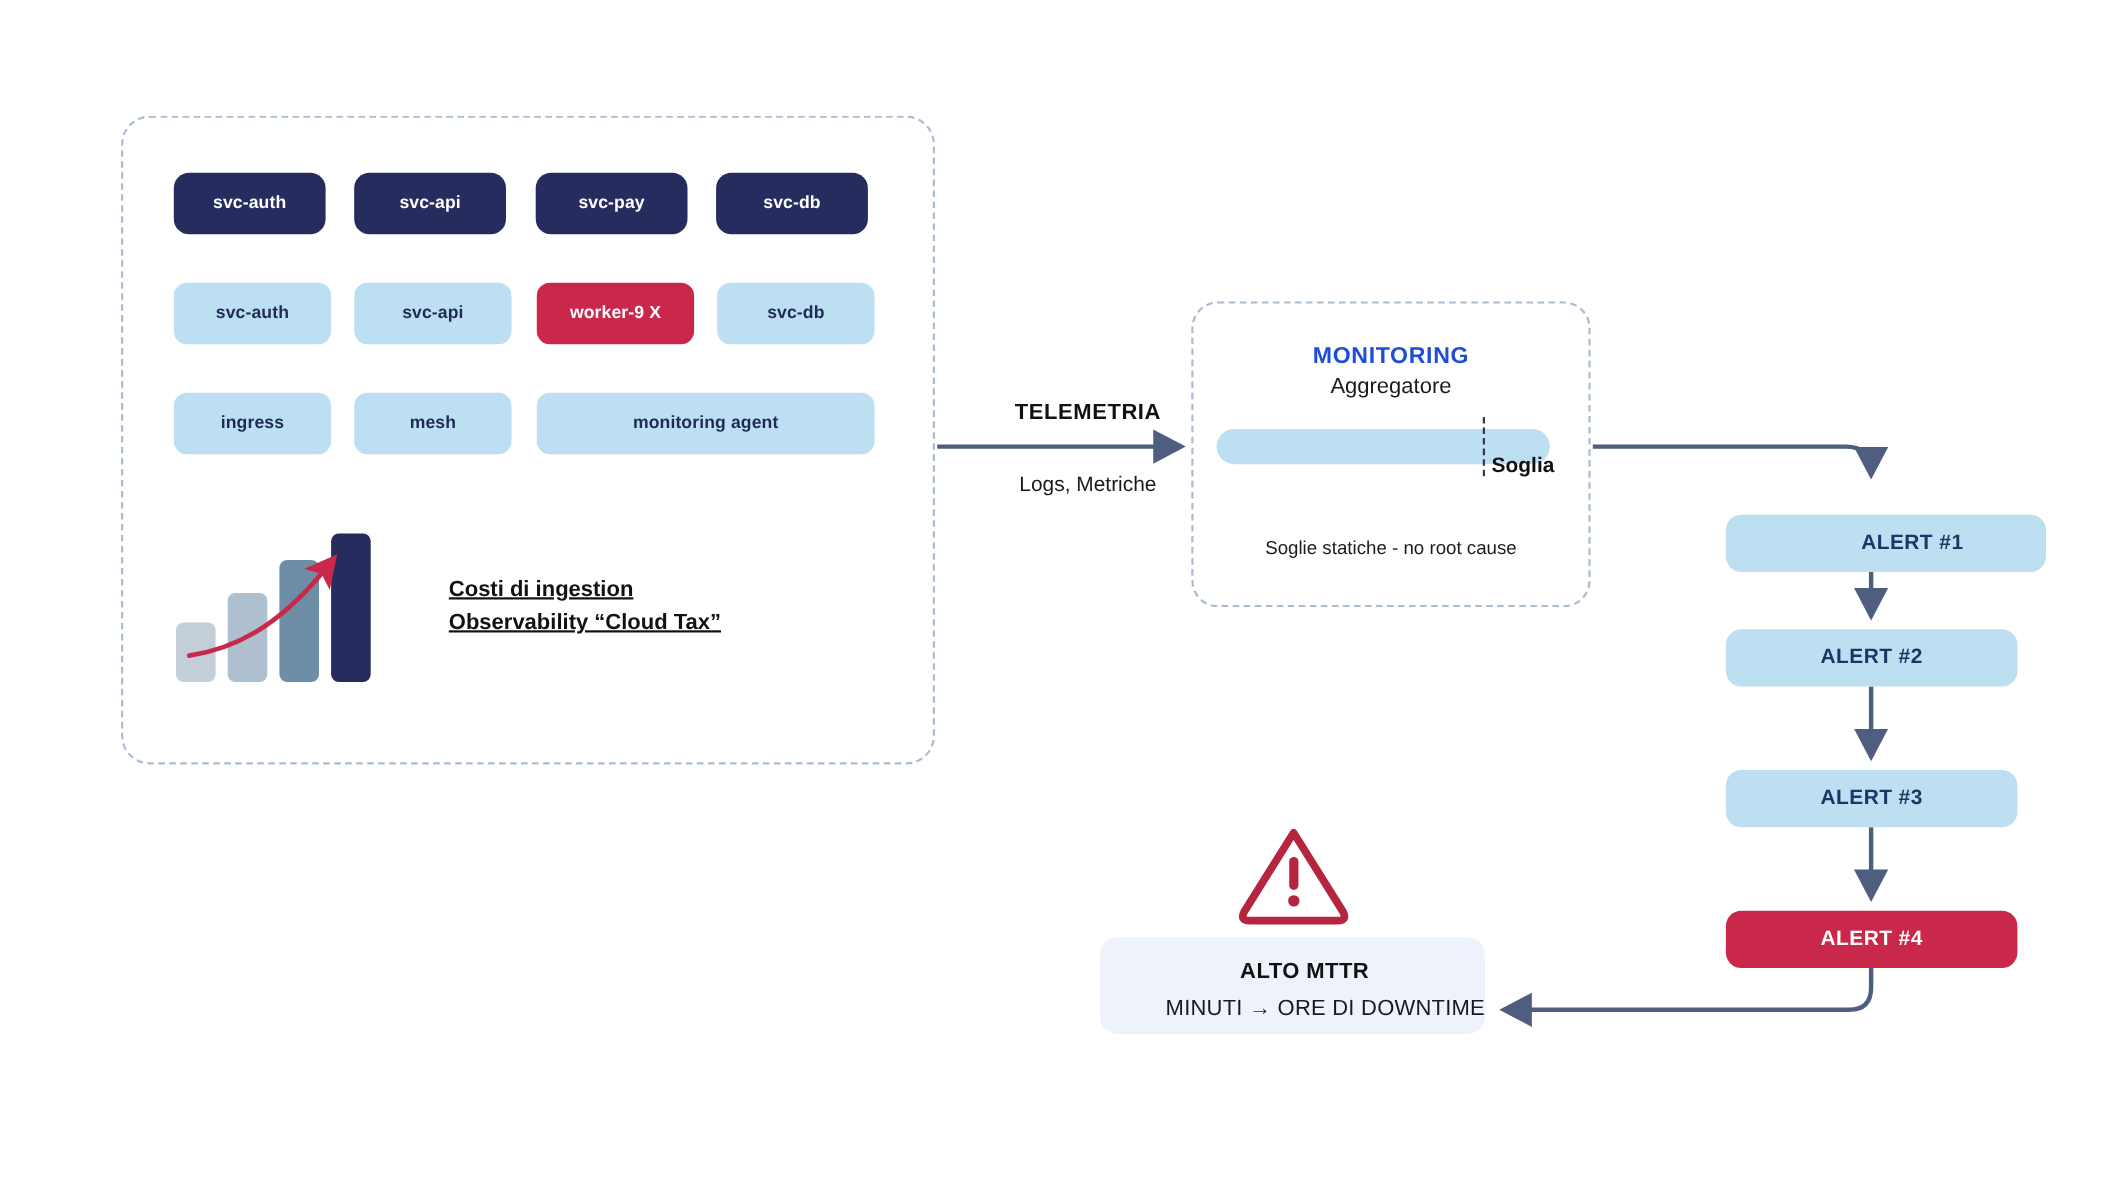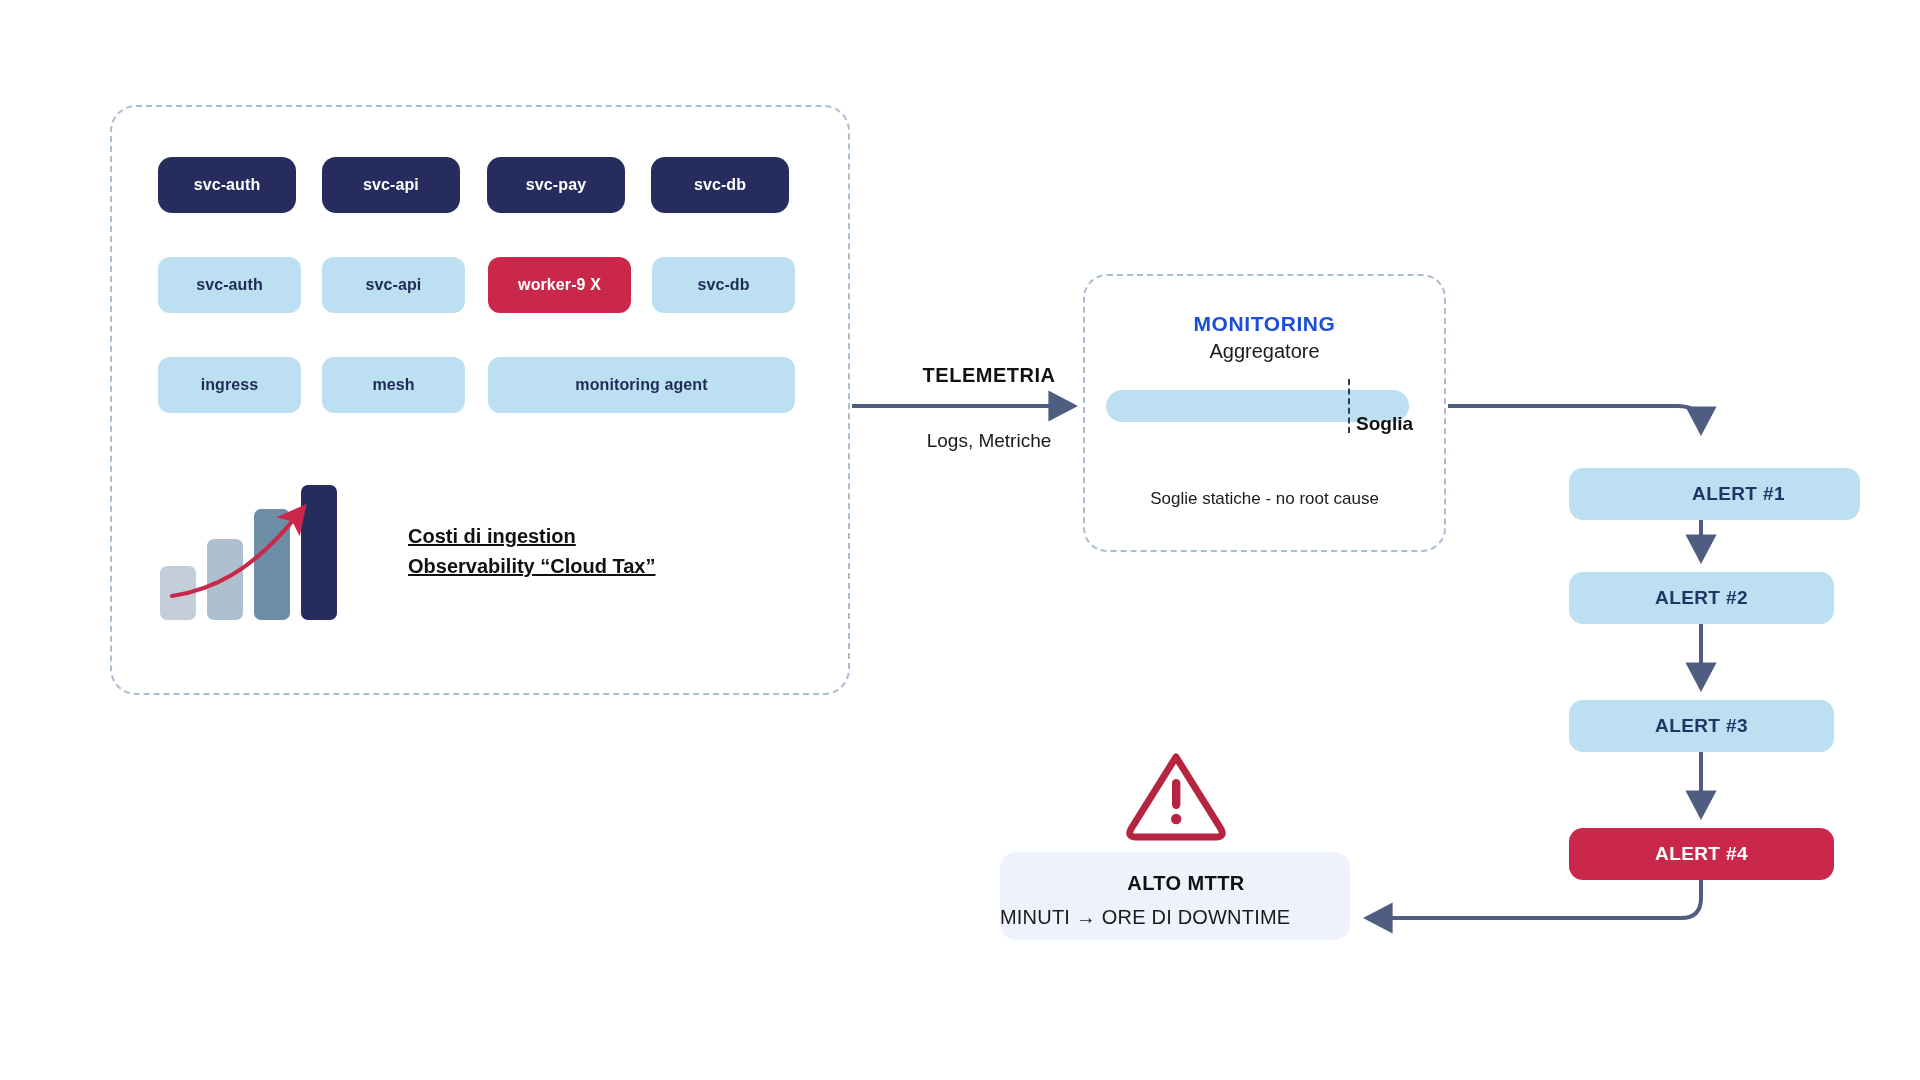--- a/index.html
+++ b/index.html
@@ -155,21 +155,21 @@
     text-align: center;
     font-size: 20px;
     font-weight: bold;
     color: #111111;
     letter-spacing: 0.4px;
     margin-left: 11px;
   }
   #mttr-sub {
     position: absolute;
     left: 1000px; top: 906px; width: 350px;
-    text-align: left;
+    text-align: right;
     font-size: 20px;
     color: #1a1a1a;
     letter-spacing: 0.2px;
   }
   #warn-icon { position: absolute; left: 1124px; top: 749px; width: 104px; height: 92px; }
 
   svg.overlay {
     position: absolute;
     left: 0; top: 0;
     width: 1920px; height: 1080px;

